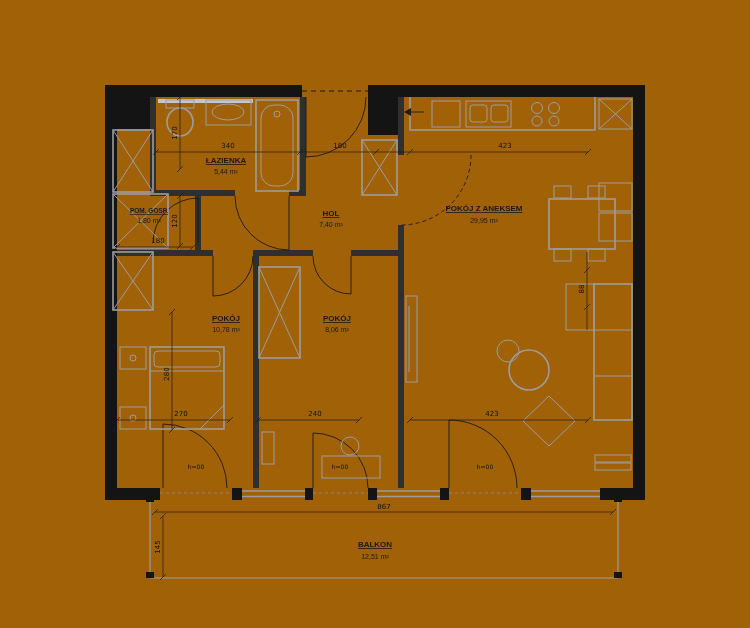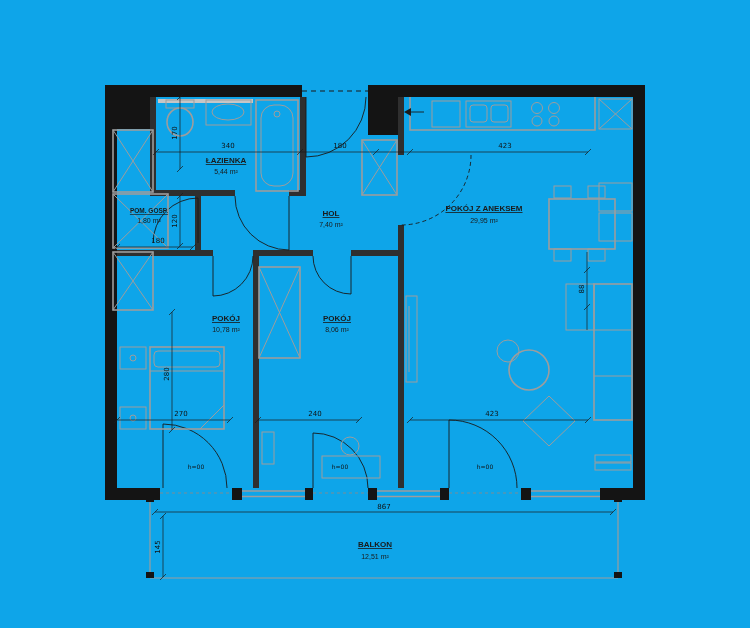--- a/index.html
+++ b/index.html
@@ -1,16 +1,16 @@
 <!DOCTYPE html>
 <html><head>
 <meta charset="utf-8">
 <style>
   html,body{margin:0;padding:0;background:#fff;}
-  #canvas{position:relative;width:750px;height:628px;background:#0ea5e9;overflow:hidden;
+  #canvas{position:relative;width:750px;height:628px;background:#a16207;overflow:hidden;
           font-family:"Liberation Sans",sans-serif;}
   svg{display:block}
   .wall{fill:#141414;stroke:none}
   .iwall{fill:#2f2f2f;stroke:none}
   .fix{fill:none;stroke:#9d9d9d;stroke-width:1.6}
   .fixthin{fill:none;stroke:#9d9d9d;stroke-width:1}
   .mirror{fill:#c6c6c6;stroke:none}
   .door{fill:none;stroke:#1a1a1a;stroke-width:0.9}
   .doordash{fill:none;stroke:#1a1a1a;stroke-width:0.9;stroke-dasharray:4 3}
   .thresh{stroke:#8a8a8a;stroke-width:0.9;stroke-dasharray:3 3;fill:none}

